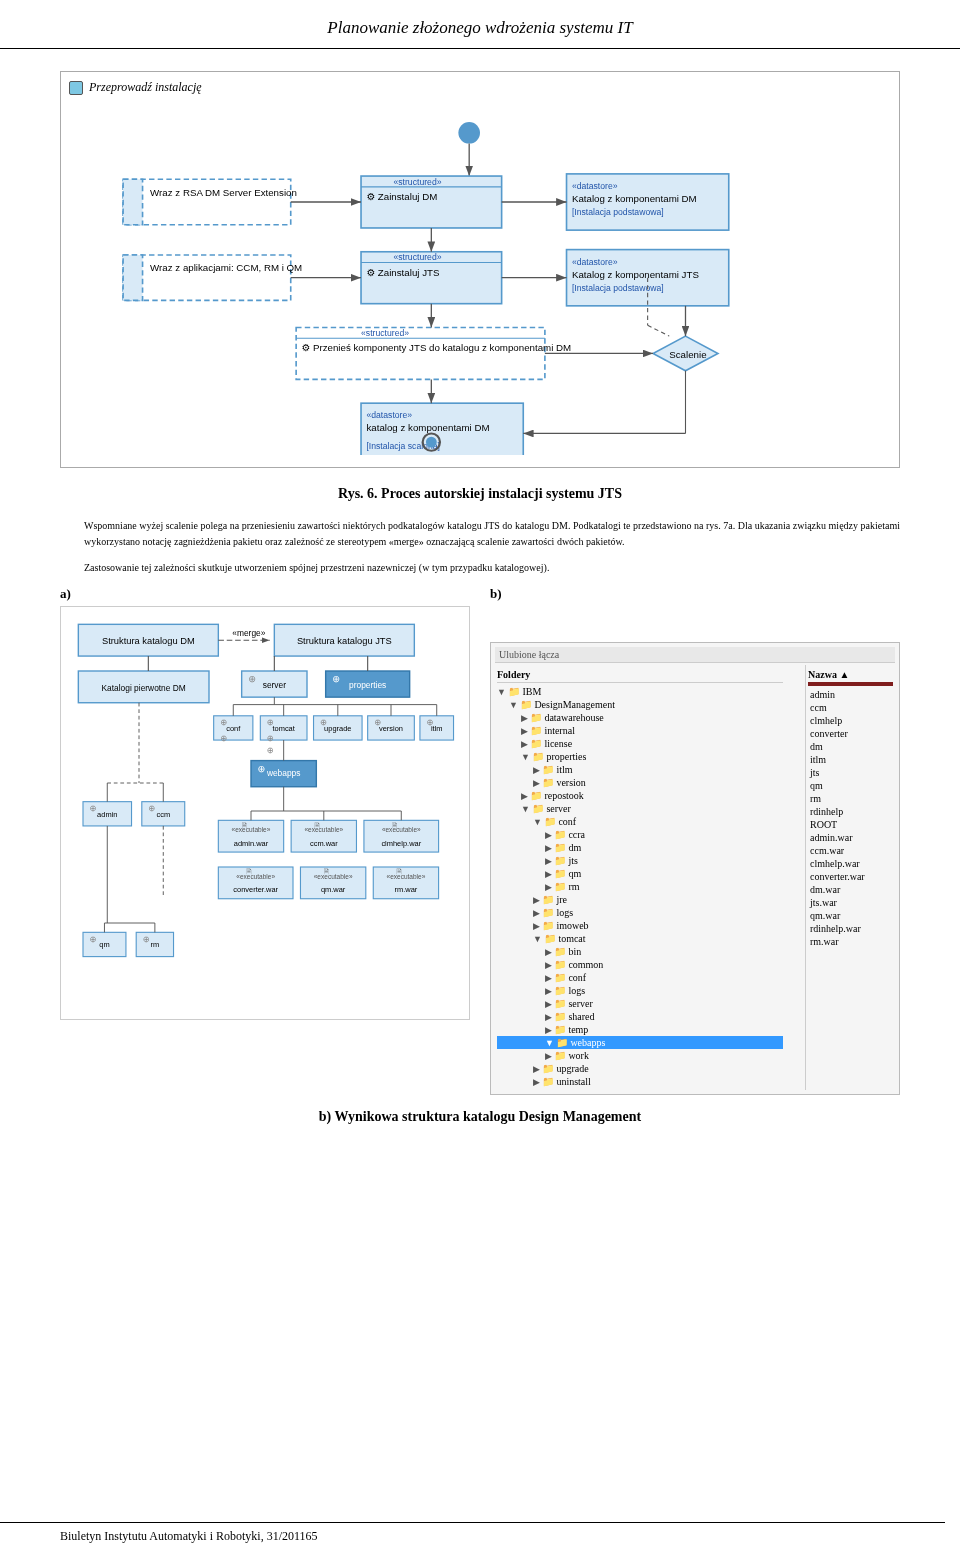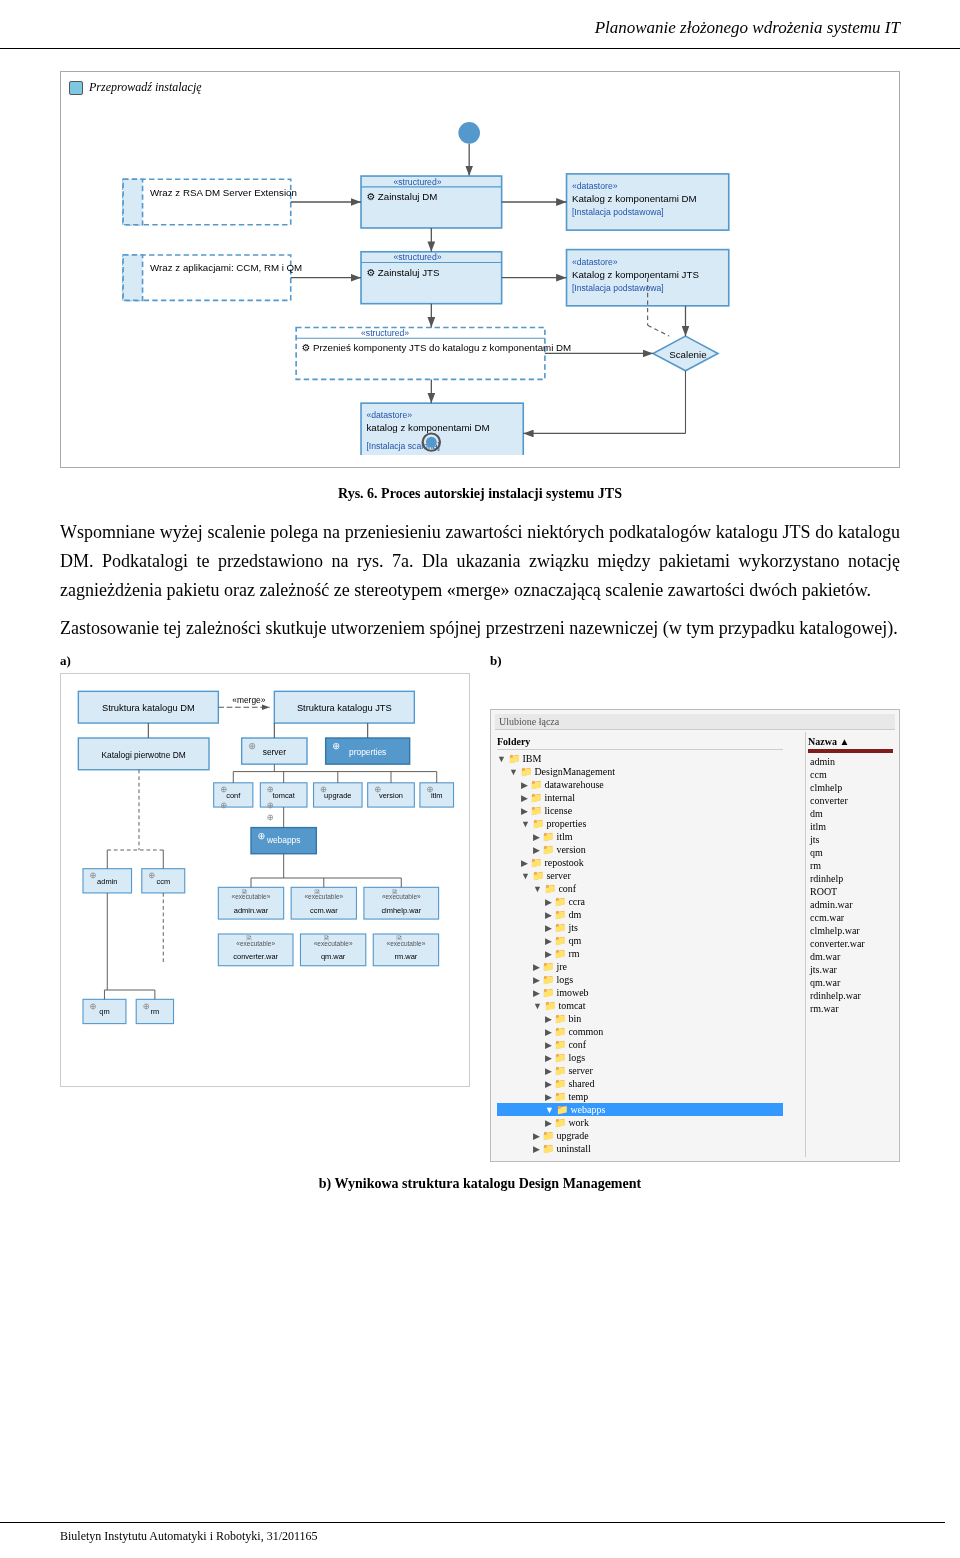--- a/index.html
+++ b/index.html
@@ -7,21 +7,21 @@
       font-family: 'Times New Roman', Times, serif;
       background: #fff;
       width: 960px;
       min-height: 1558px;
       position: relative;
       color: #000;
     }
 
     
     .page-header {
-      text-align: right;
+      text-align: center;
       padding: 18px 60px 10px;
       font-style: italic;
       font-size: 17px;
       border-bottom: 1.5px solid #000;
       margin-bottom: 0;
     }
 
     
     .main-content {
       padding: 0 60px;
@@ -63,24 +63,25 @@
     
     .figure-caption {
       text-align: center;
       font-size: 14px;
       font-weight: bold;
       margin: 16px 0 16px;
     }
 
     
     .body-text {
-      font-size: 18px;
+      font-size: 10px;
       line-height: 1.6;
       text-align: justify;
       margin-bottom: 10px;
+      margin-left: 24px;
     }
 
     
     .two-col {
       display: flex;
       gap: 20px;
       margin-top: 10px;
       align-items: flex-start;
     }
 

